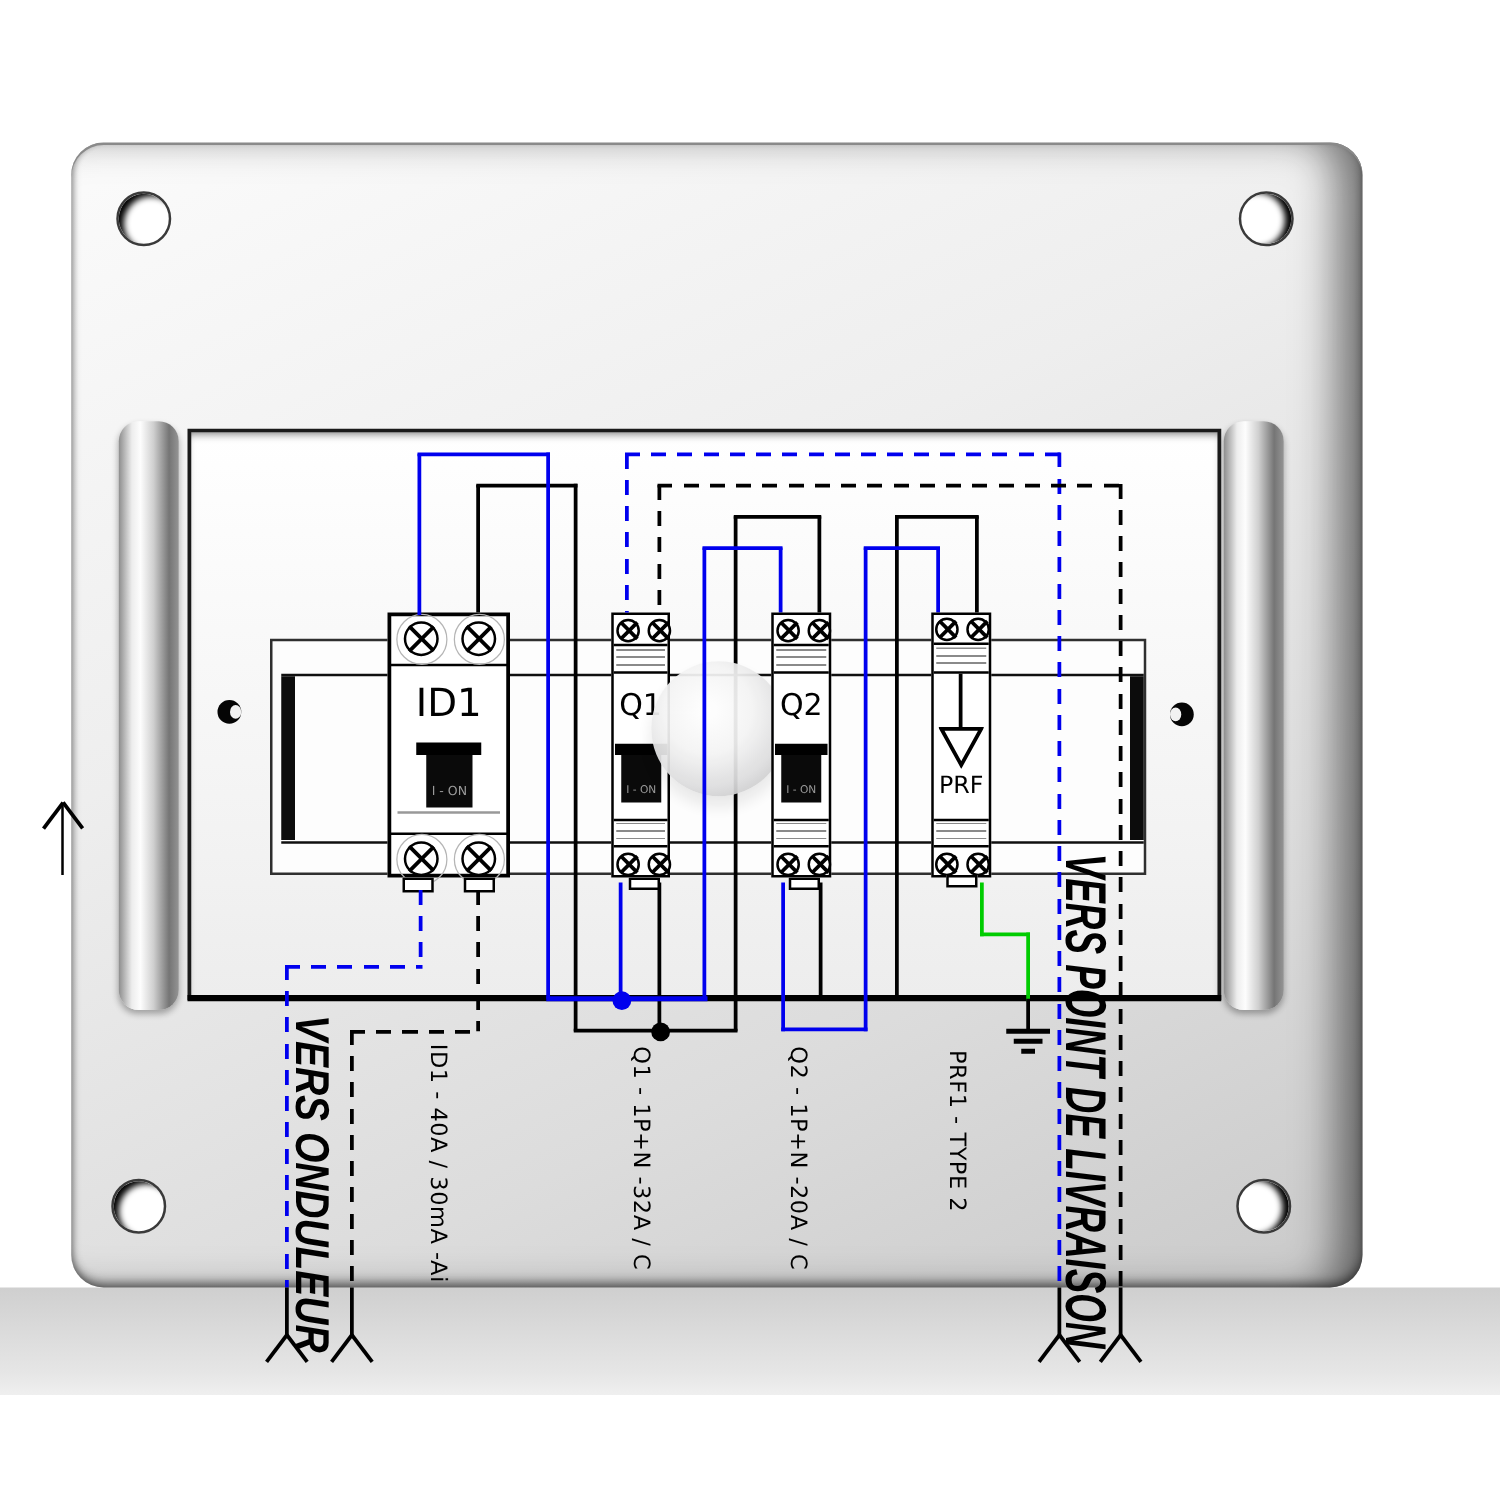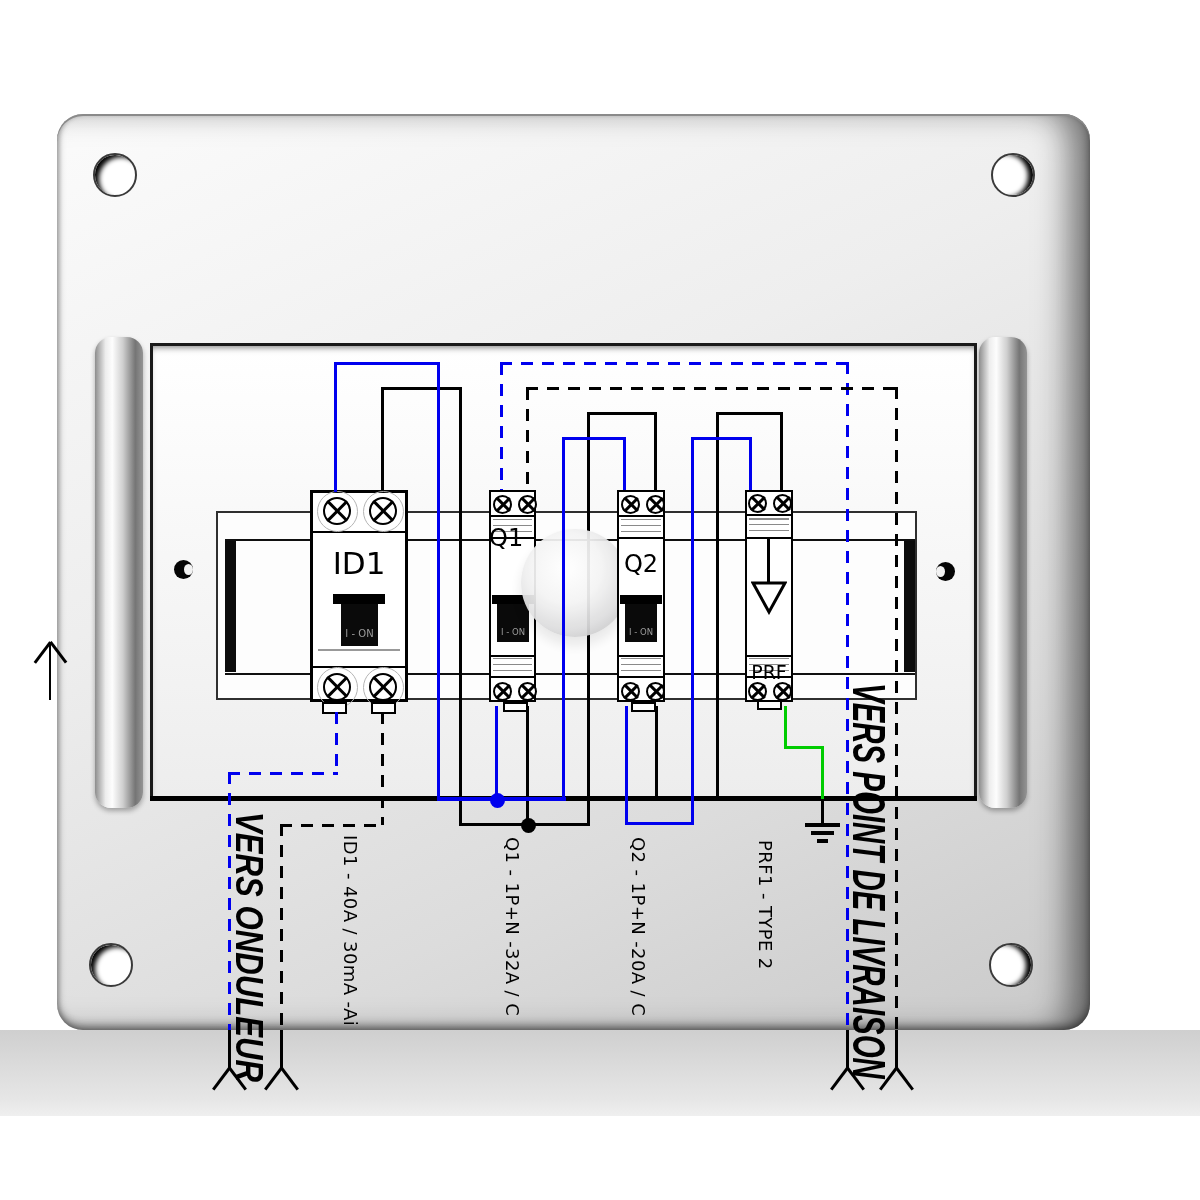--- a/index.html
+++ b/index.html
@@ -148,21 +148,21 @@
       <i class="b"></i>
     </div>
   <div class="abs sc" style="left:493px;top:682px;width:19px;height:19px;border-width:2px;">
       <i class="a"></i>
       <i class="b"></i>
     </div>
   <div class="abs sc" style="left:518px;top:682px;width:19px;height:19px;border-width:2px;">
       <i class="a"></i>
       <i class="b"></i>
     </div>
-  <div class="abs mod-label" style="left:489px;top:524px;width:27px;font-size:24px;">Q1</div>
+  <div class="abs mod-label" style="left:489px;top:550px;width:47px;font-size:24px;">Q1</div>
   <div class="abs tcap" style="left:492px;top:595px;width:42px;height:9px;"></div>
   <div class="abs tbody" style="left:497px;top:604px;width:32px;height:38px;font-size:8.5px;line-height:56px;">I - ON</div>
   <div class="abs tab" style="left:503px;top:702px;width:25px;height:10px;"></div>
 
   <div class="abs sphere"></div>
 
   <div class="w bu" style="left:334px;top:363px;width:3px;height:129px;"></div>
   <div class="w bu" style="left:334px;top:362px;width:106px;height:3px;"></div>
   <div class="w bu" style="left:437px;top:362px;width:3px;height:437px;"></div>
   <div class="w bu" style="left:437px;top:797px;width:129px;height:4px;"></div>
@@ -226,21 +226,21 @@
       <i class="b"></i>
     </div>
   <div class="abs sc" style="left:773px;top:682px;width:19px;height:19px;border-width:2px;">
       <i class="a"></i>
       <i class="b"></i>
     </div>
   <div class="w" style="left:767px;top:539px;width:3px;height:45px;"></div>
   <svg class="abs" style="left:751px;top:581px;" width="36" height="34">
     <polygon points="2,2 34,2 18,31" fill="#ffffff" stroke="#000000" stroke-width="3"></polygon>
   </svg>
-  <div class="abs mod-label" style="left:745px;top:617px;width:48px;font-size:19px;margin-top:44px;">PRF</div>
+  <div class="abs mod-label" style="left:745px;top:617px;width:48px;font-size:19px;">PRF</div>
   <div class="abs tab" style="left:757px;top:700px;width:25px;height:10px;"></div>
 
   <div class="w gn" style="left:784px;top:706px;width:3px;height:43px;"></div>
   <div class="w gn" style="left:784px;top:746px;width:40px;height:3px;"></div>
   <div class="w gn" style="left:821px;top:746px;width:3px;height:55px;"></div>
   <div class="w" style="left:821px;top:799px;width:3px;height:25px;"></div>
   <div class="w" style="left:805px;top:823px;width:35px;height:3.5px;"></div>
   <div class="w" style="left:811px;top:831px;width:23px;height:3.5px;"></div>
   <div class="w" style="left:817px;top:839px;width:11px;height:3.5px;"></div>
 

